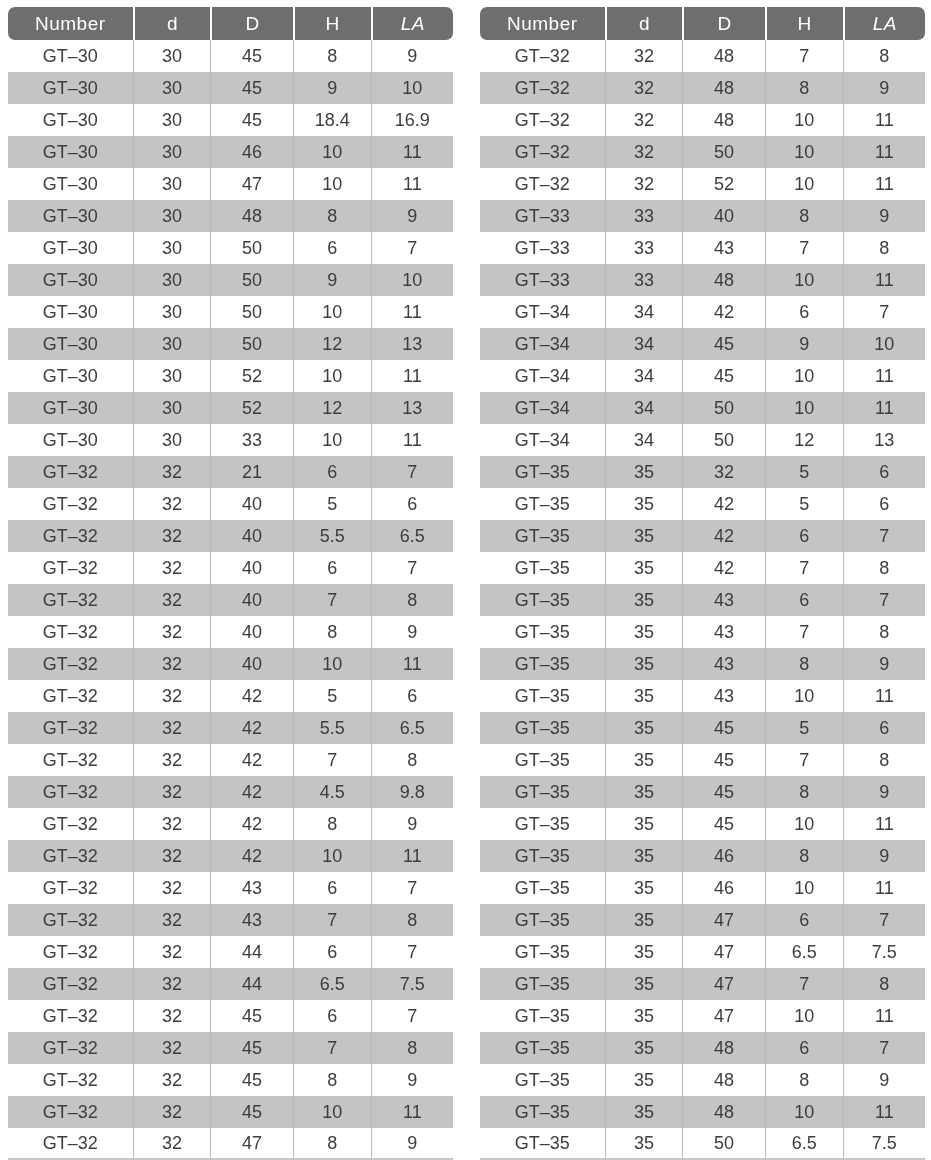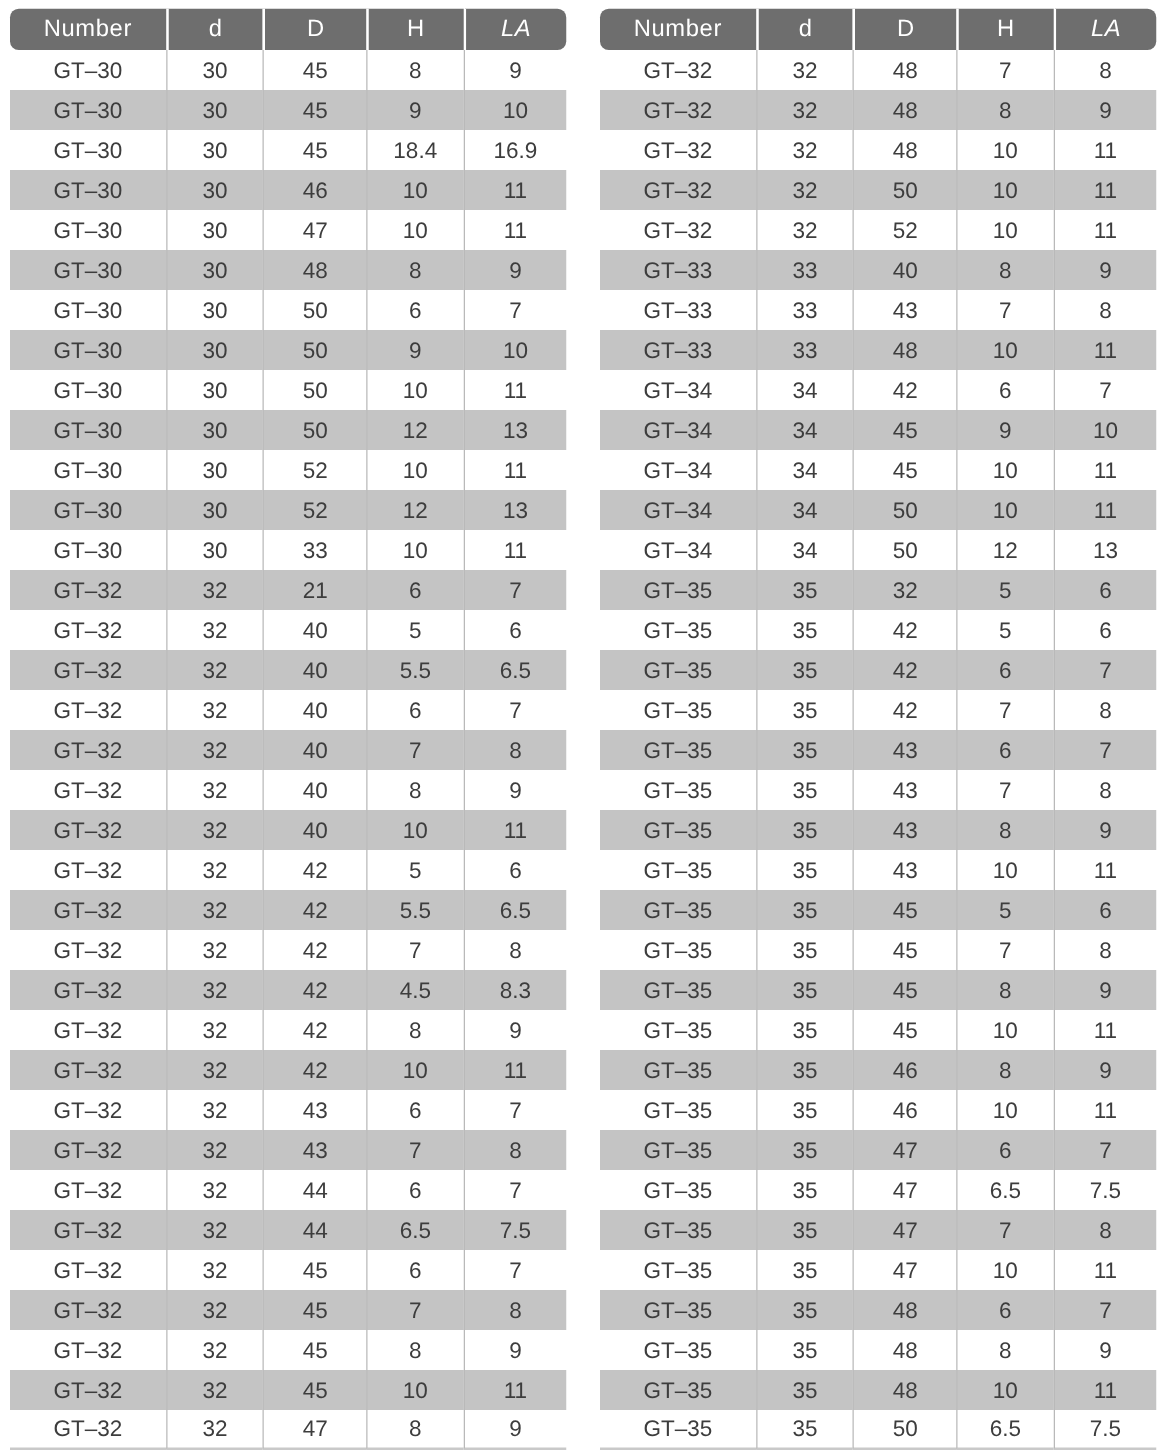--- a/index.html
+++ b/index.html
@@ -237,21 +237,21 @@
           <td>32</td>
           <td>42</td>
           <td>7</td>
           <td>8</td>
         </tr>
         <tr class="alt">
           <td>GT–32</td>
           <td>32</td>
           <td>42</td>
           <td>4.5</td>
-          <td>8.3</td>
+          <td>9.8</td>
         </tr>
         <tr>
           <td>GT–32</td>
           <td>32</td>
           <td>42</td>
           <td>8</td>
           <td>9</td>
         </tr>
         <tr class="alt">
           <td>GT–32</td>

